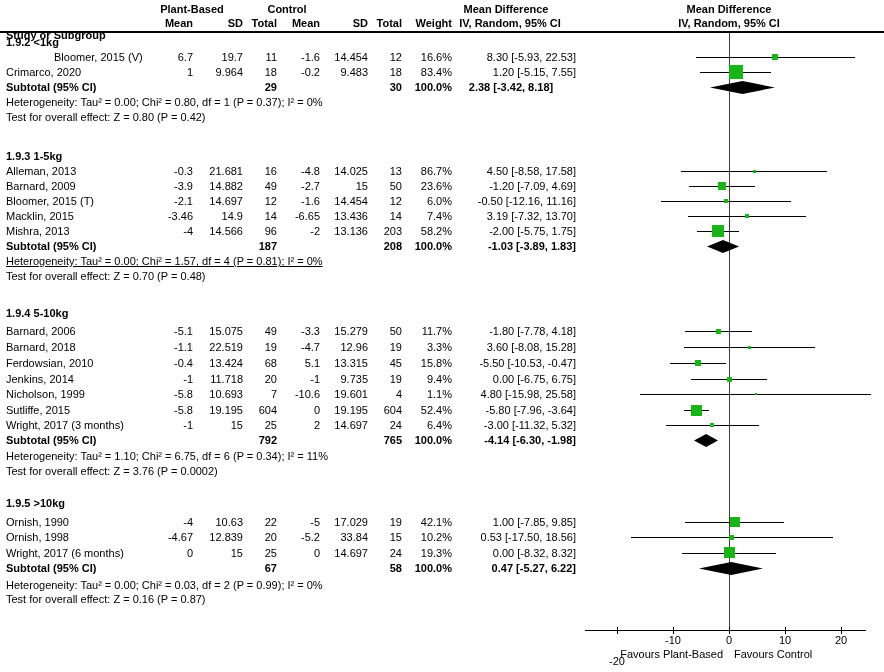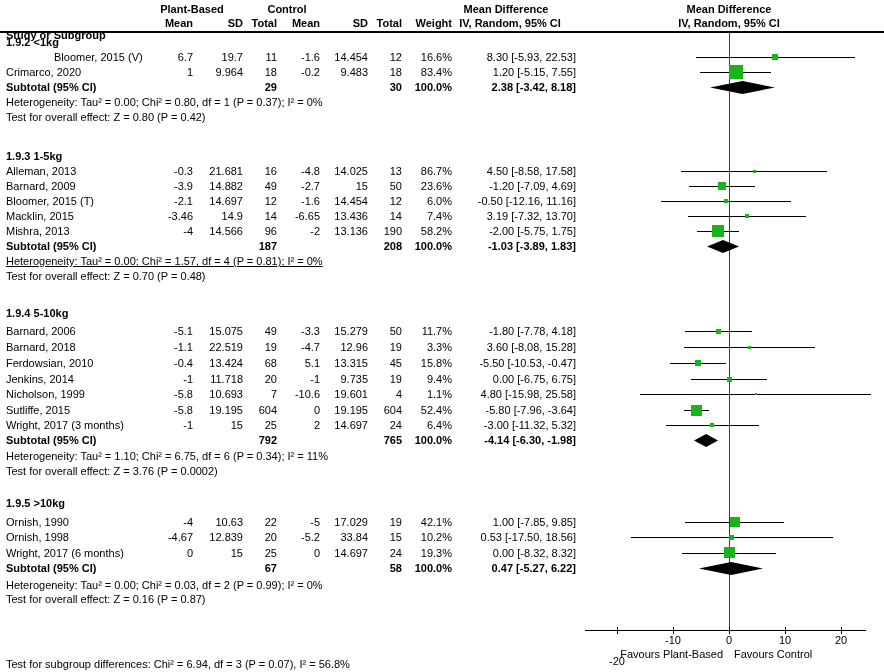--- a/index.html
+++ b/index.html
@@ -72,21 +72,21 @@
       <div class="t r" style="right:607px;top:66px;width:70px;">18</div>
       <div class="t r" style="right:564px;top:66px;width:70px;">-0.2</div>
       <div class="t r" style="right:516px;top:66px;width:70px;">9.483</div>
       <div class="t r" style="right:482px;top:66px;width:70px;">18</div>
       <div class="t r" style="right:432px;top:66px;width:70px;">83.4%</div>
       <div class="t r" style="right:308px;top:66px;width:130px;">1.20 [-5.15, 7.55]</div>
       <div class="t b" style="left:6px;top:81px;">Subtotal (95% CI)</div>
       <div class="t r b" style="right:607px;top:81px;width:70px;">29</div>
       <div class="t r b" style="right:482px;top:81px;width:70px;">30</div>
       <div class="t r b" style="right:432px;top:81px;width:70px;">100.0%</div>
-      <div class="t r b" style="right:308px;top:81px;width:130px;">2.38 [-3.42, 8.18]</div>
+      <div class="t r b" style="right:308px;top:81px;width:130px;text-align:center;">2.38 [-3.42, 8.18]</div>
       <div class="t" style="left:6px;top:96px;">Heterogeneity: Tau² = 0.00; Chi² = 0.80, df = 1 (P = 0.37); I² = 0%</div>
       <div class="t" style="left:6px;top:111px;">Test for overall effect: Z = 0.80 (P = 0.42)</div>
       <div class="t b" style="left:6px;top:150px;">1.9.3 1-5kg</div>
       <div class="t" style="left:6px;top:165px;">Alleman, 2013</div>
       <div class="t r" style="right:691px;top:165px;width:70px;">-0.3</div>
       <div class="t r" style="right:641px;top:165px;width:70px;">21.681</div>
       <div class="t r" style="right:607px;top:165px;width:70px;">16</div>
       <div class="t r" style="right:564px;top:165px;width:70px;">-4.8</div>
       <div class="t r" style="right:516px;top:165px;width:70px;">14.025</div>
       <div class="t r" style="right:482px;top:165px;width:70px;">13</div>
@@ -118,21 +118,21 @@
       <div class="t r" style="right:516px;top:210px;width:70px;">13.436</div>
       <div class="t r" style="right:482px;top:210px;width:70px;">14</div>
       <div class="t r" style="right:432px;top:210px;width:70px;">7.4%</div>
       <div class="t r" style="right:308px;top:210px;width:130px;">3.19 [-7.32, 13.70]</div>
       <div class="t" style="left:6px;top:225px;">Mishra, 2013</div>
       <div class="t r" style="right:691px;top:225px;width:70px;">-4</div>
       <div class="t r" style="right:641px;top:225px;width:70px;">14.566</div>
       <div class="t r" style="right:607px;top:225px;width:70px;">96</div>
       <div class="t r" style="right:564px;top:225px;width:70px;">-2</div>
       <div class="t r" style="right:516px;top:225px;width:70px;">13.136</div>
-      <div class="t r" style="right:482px;top:225px;width:70px;">190</div>
+      <div class="t r" style="right:482px;top:225px;width:70px;">203</div>
       <div class="t r" style="right:432px;top:225px;width:70px;">58.2%</div>
       <div class="t r" style="right:308px;top:225px;width:130px;">-2.00 [-5.75, 1.75]</div>
       <div class="t b" style="left:6px;top:240px;">Subtotal (95% CI)</div>
       <div class="t r b" style="right:607px;top:240px;width:70px;">187</div>
       <div class="t r b" style="right:482px;top:240px;width:70px;">208</div>
       <div class="t r b" style="right:432px;top:240px;width:70px;">100.0%</div>
       <div class="t r b" style="right:308px;top:240px;width:130px;">-1.03 [-3.89, 1.83]</div>
       <div class="t" style="left:6px;top:255px;text-decoration:underline;">Heterogeneity: Tau² = 0.00; Chi² = 1.57, df = 4 (P = 0.81); I² = 0%</div>
       <div class="t" style="left:6px;top:270px;">Test for overall effect: Z = 0.70 (P = 0.48)</div>
       <div class="t b" style="left:6px;top:307px;">1.9.4 5-10kg</div>
@@ -287,14 +287,13 @@
       <div class="ciline" style="left:682.408px;top:553px;width:93.18399999999997px;"></div>
       <div class="sq" style="left:724px;top:547px;width:11px;height:11px;background:#1AB41A;"></div>
       <svg class="diamond" width="64.34399999999994" height="13" style="left:699px;top:562px;">
         <polygon points="0,6.5 32.17199999999997,0 64.34399999999994,6.5 32.17199999999997,13" fill="#000000"></polygon>
       </svg>
     </div>
 
   <div class="t r" style="left:553px;top:648px;width:170px;">Favours Plant-Based</div>
   <div class="t" style="left:734px;top:648px;">Favours Control</div>
 
-  <div class="t" style="left:6px;top:658px;">Test for subgroup differences: Chi² = 6.94, df = 3 (P = 0.07), I² = 56.8%</div>
 </div>
 
 </body></html>

